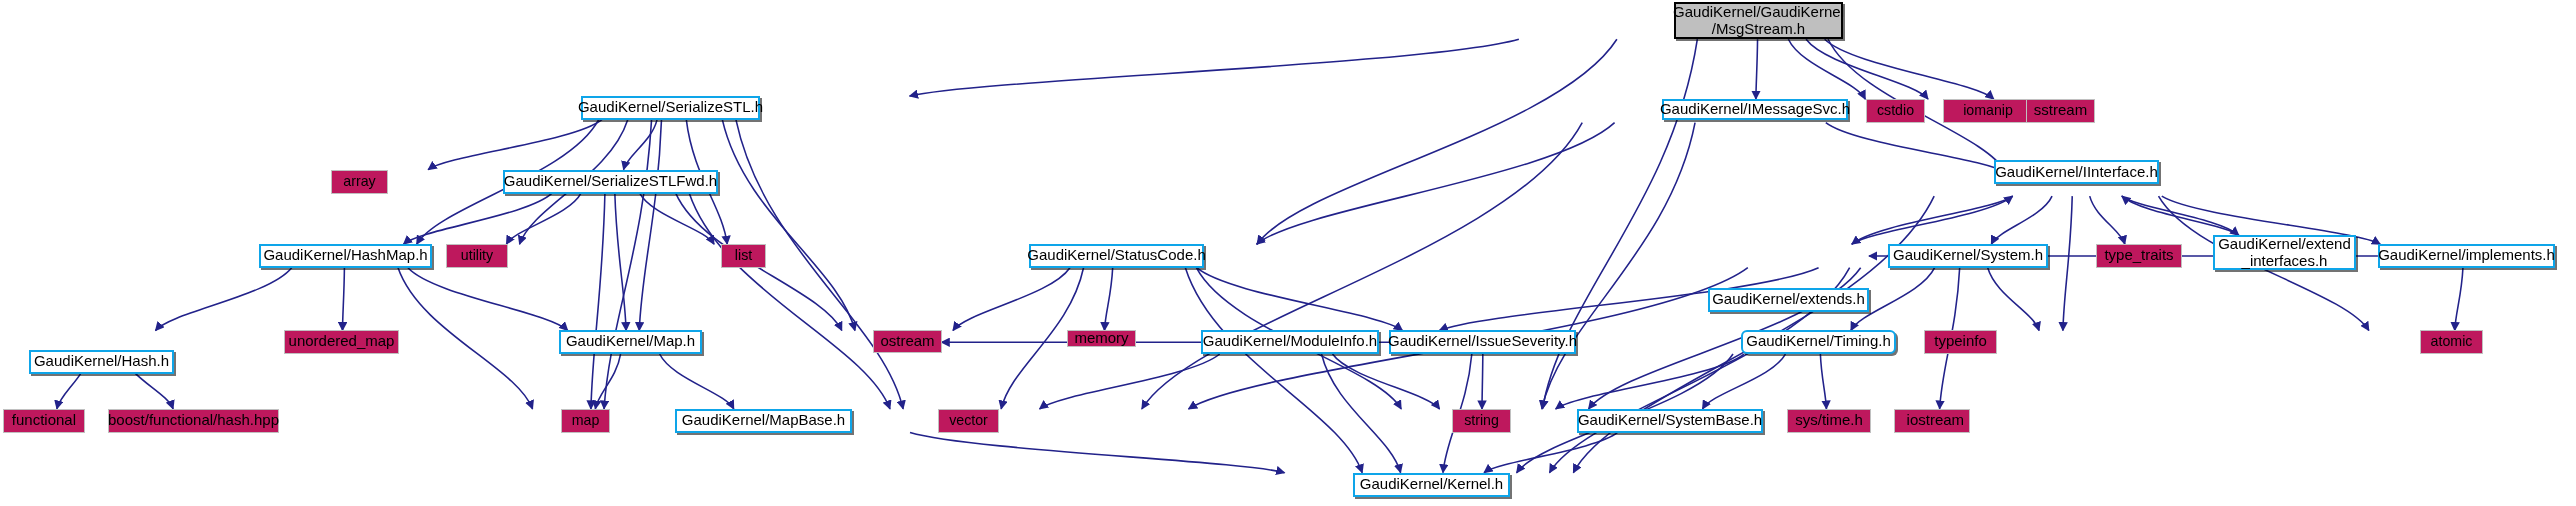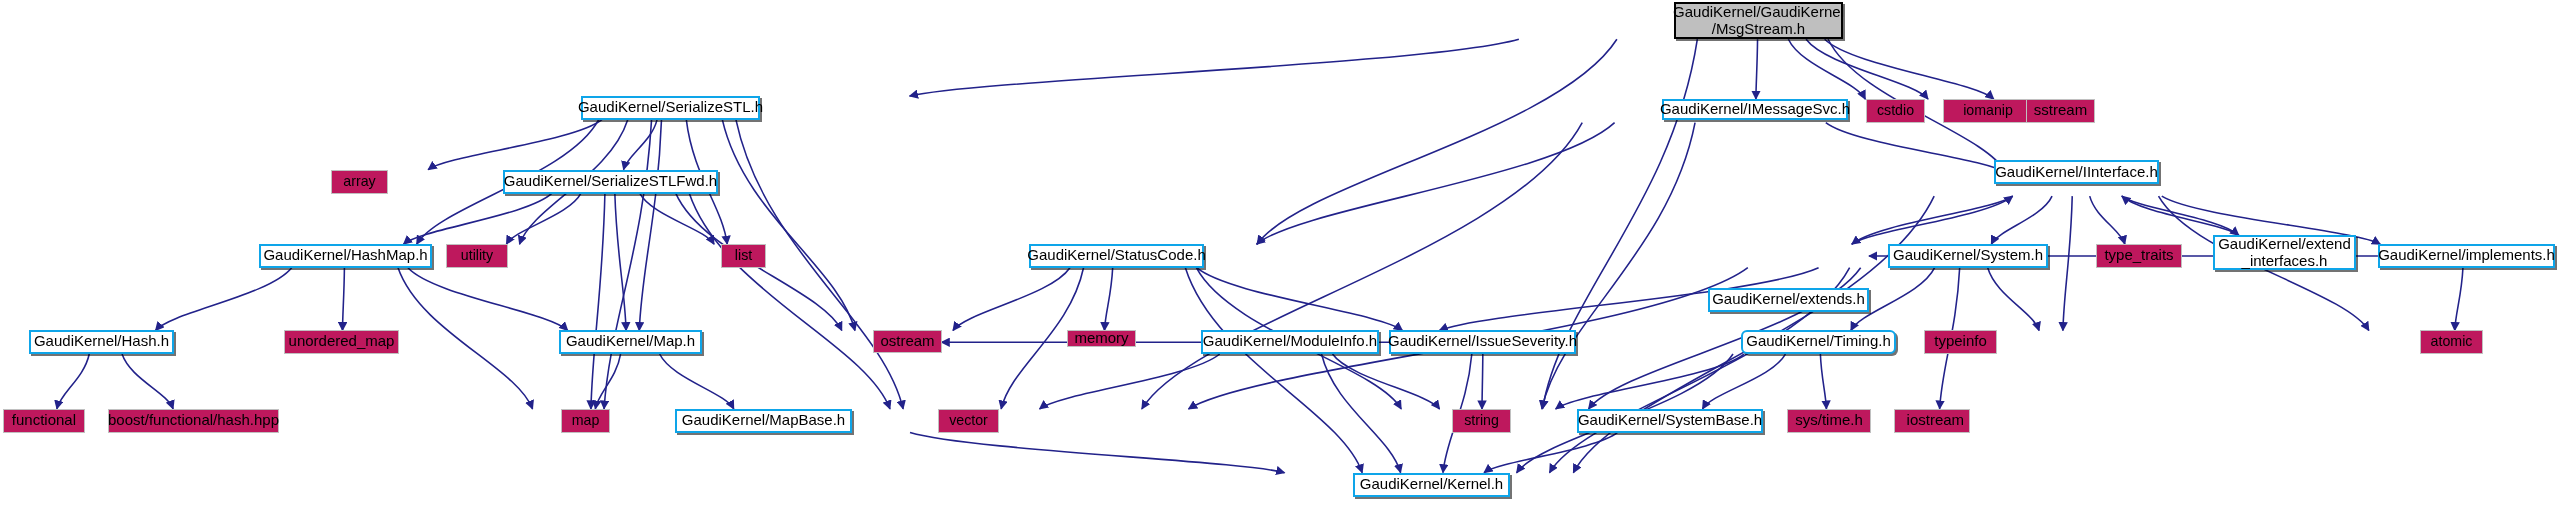--- a/index.html
+++ b/index.html
@@ -158,21 +158,21 @@
       <div class="node header" style="left: 259px; top: 244px; width: 173px; height: 23.5px;"><span class="lbl">GaudiKernel/HashMap.h</span></div>
       <div class="node sys small" style="left: 446px; top: 244px; width: 62px; height: 23.5px;"><span class="lbl">utility</span></div>
       <div class="node sys small" style="left: 721px; top: 244px; width: 45px; height: 23.5px;"><span class="lbl">list</span></div>
       <div class="node header" style="left: 1029px; top: 244px; width: 175px; height: 23.5px;"><span class="lbl">GaudiKernel/StatusCode.h</span></div>
       <div class="node header" style="left: 1708px; top: 244px; width: 161px; height: 23.5px; margin-top: 44px;"><span class="lbl">GaudiKernel/extends.h</span></div>
       <div class="node header" style="left: 1888px; top: 244px; width: 160px; height: 23.5px;"><span class="lbl">GaudiKernel/System.h</span></div>
       <div class="node sys" style="left: 2096px; top: 244px; width: 86px; height: 23.5px;"><span class="lbl">type_traits</span></div>
       <div class="node header" style="left: 2213px; top: 235px; width: 143px; height: 35px;"><span class="lbl">GaudiKernel/extend
 _interfaces.h</span></div>
       <div class="node header" style="left: 2378px; top: 244px; width: 177px; height: 23.5px;"><span class="lbl">GaudiKernel/implements.h</span></div>
-      <div class="node header" style="left: 29px; top: 330px; width: 145px; height: 23.5px;"><span class="lbl">GaudiKernel/Hash.h</span></div>
+      <div class="node header" style="left: 29px; top: 350px; width: 145px; height: 23.5px;"><span class="lbl">GaudiKernel/Hash.h</span></div>
       <div class="node sys" style="left: 284px; top: 330px; width: 115px; height: 23.5px;"><span class="lbl">unordered_map</span></div>
       <div class="node header" style="left: 559px; top: 330px; width: 143px; height: 23.5px;"><span class="lbl">GaudiKernel/Map.h</span></div>
       <div class="node sys" style="left: 873px; top: 330px; width: 69px; height: 23px;"><span class="lbl">ostream</span></div>
       <div class="node sys" style="left: 1067px; top: 330px; width: 69px; height: 17px;"><span class="lbl">memory</span></div>
       <div class="node header" style="left: 1201px; top: 330px; width: 178px; height: 23.5px;"><span class="lbl">GaudiKernel/ModuleInfo.h</span></div>
       <div class="node header" style="left: 1389px; top: 330px; width: 187px; height: 23.5px;"><span class="lbl">GaudiKernel/IssueSeverity.h</span></div>
       <div class="node header" style="left: 1741px; top: 330px; width: 155px; height: 23.5px; border-radius: 6px;"><span class="lbl">GaudiKernel/Timing.h</span></div>
       <div class="node sys" style="left: 1924px; top: 330px; width: 73px; height: 23.5px;"><span class="lbl">typeinfo</span></div>
       <div class="node sys small" style="left: 2420px; top: 330px; width: 63px; height: 23.5px;"><span class="lbl">atomic</span></div>
       <div class="node sys" style="left: 2.9px; top: 409px; width: 82px; height: 23.5px;"><span class="lbl">functional</span></div>

